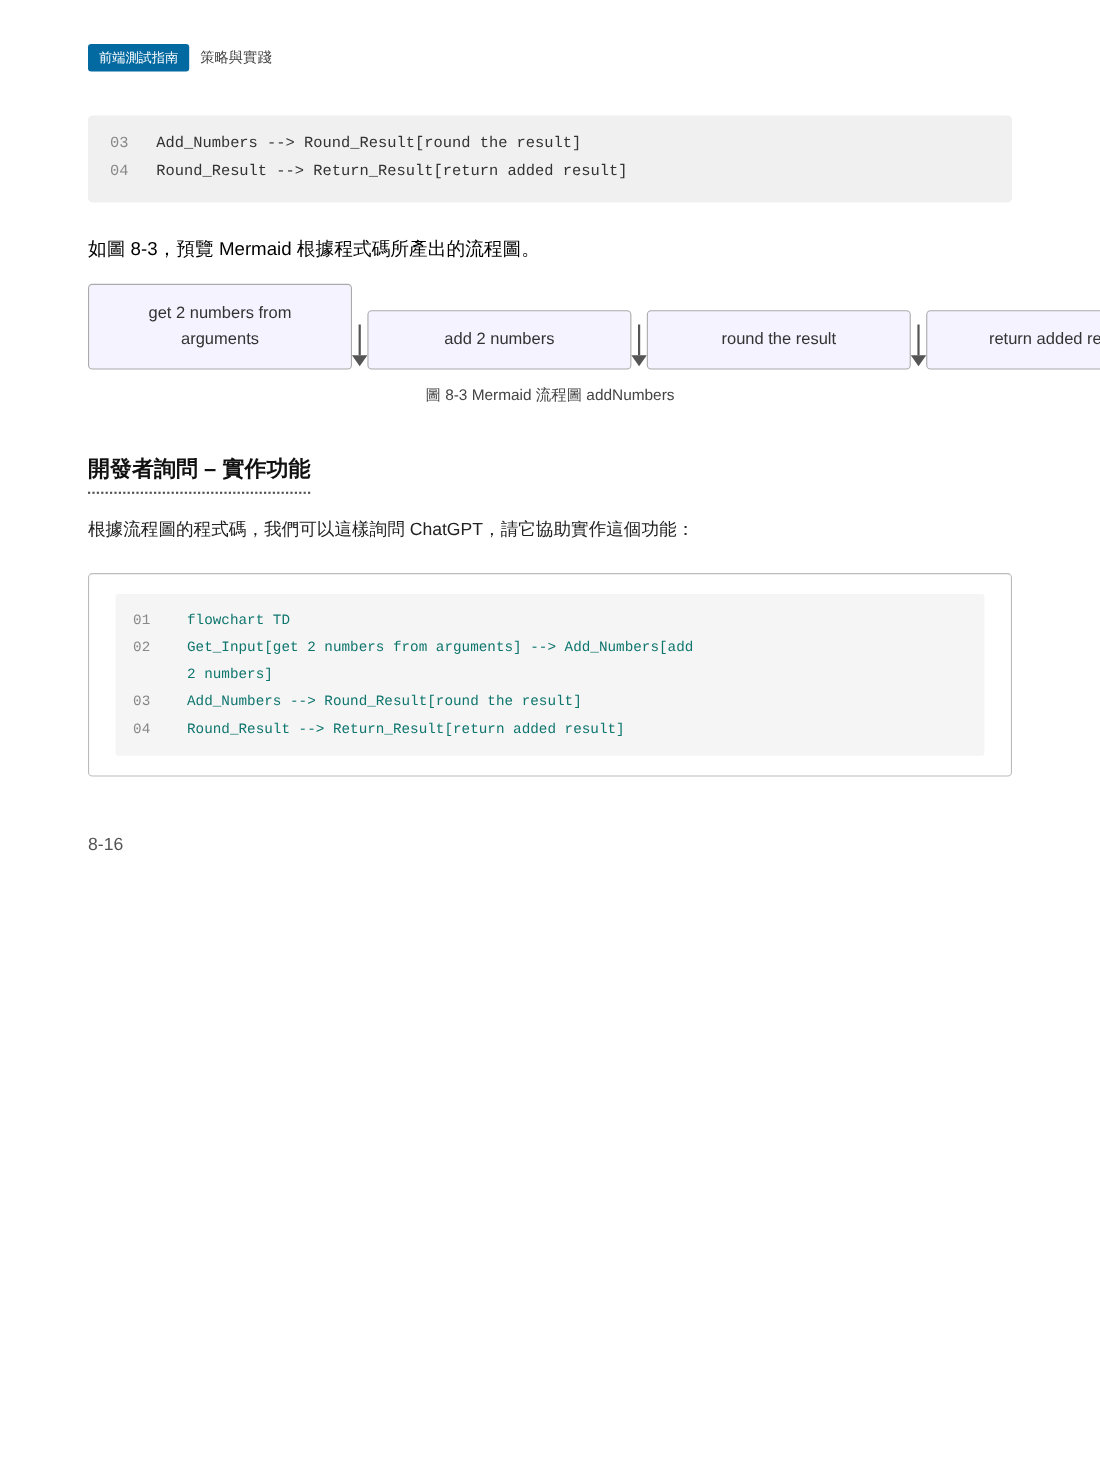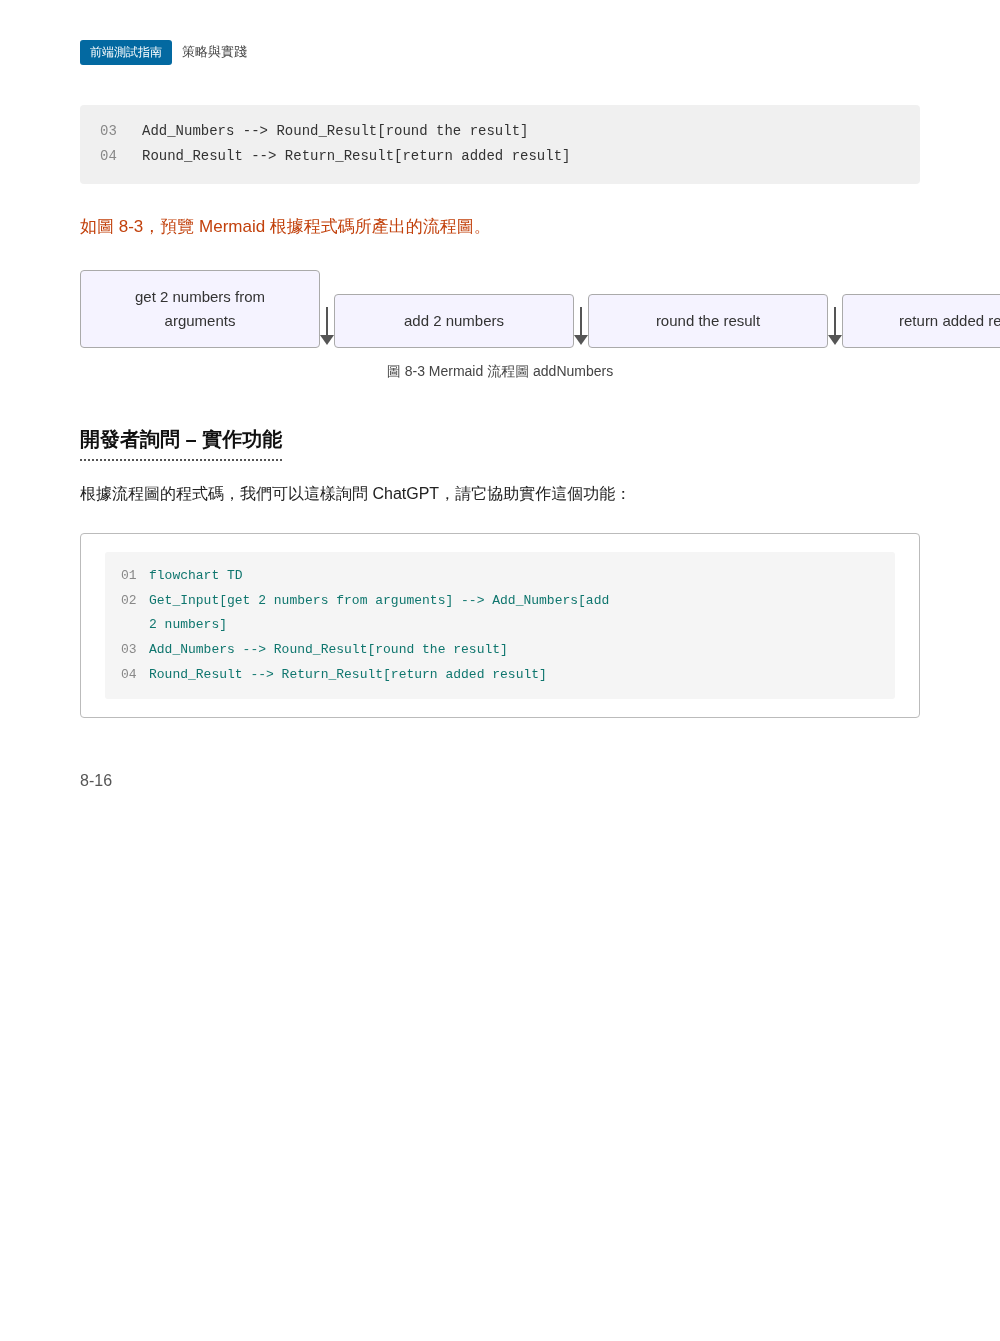--- a/index.html
+++ b/index.html
@@ -53,22 +53,22 @@
       color: #888;
       min-width: 22px;
     }
     .line-content {
       color: #333;
     }
 
     
     .desc-text {
       font-size: 17px;
-      color: #c2410c;
-      margin-bottom: 28px;
+      color: #000000;
+      margin-bottom: 16px;
       line-height: 1.8;
     }
 
     
     .flowchart-container {
       display: flex;
       flex-direction: row;
       align-items: flex-end;
       margin-bottom: 12px;
     }
@@ -146,21 +146,21 @@
       background: #f5f5f5;
       border-radius: 3px;
       padding: 12px 16px;
       font-family: 'Courier New', Courier, monospace;
       font-size: 13px;
       color: #333;
       line-height: 1.9;
     }
     .prompt-code-line {
       display: flex;
-      gap: 8px;
+      gap: 29px;
     }
     .prompt-line-num {
       color: #888;
       min-width: 20px;
     }
     .prompt-line-content {
       color: #0f766e;
       word-break: break-all;
     }
 

